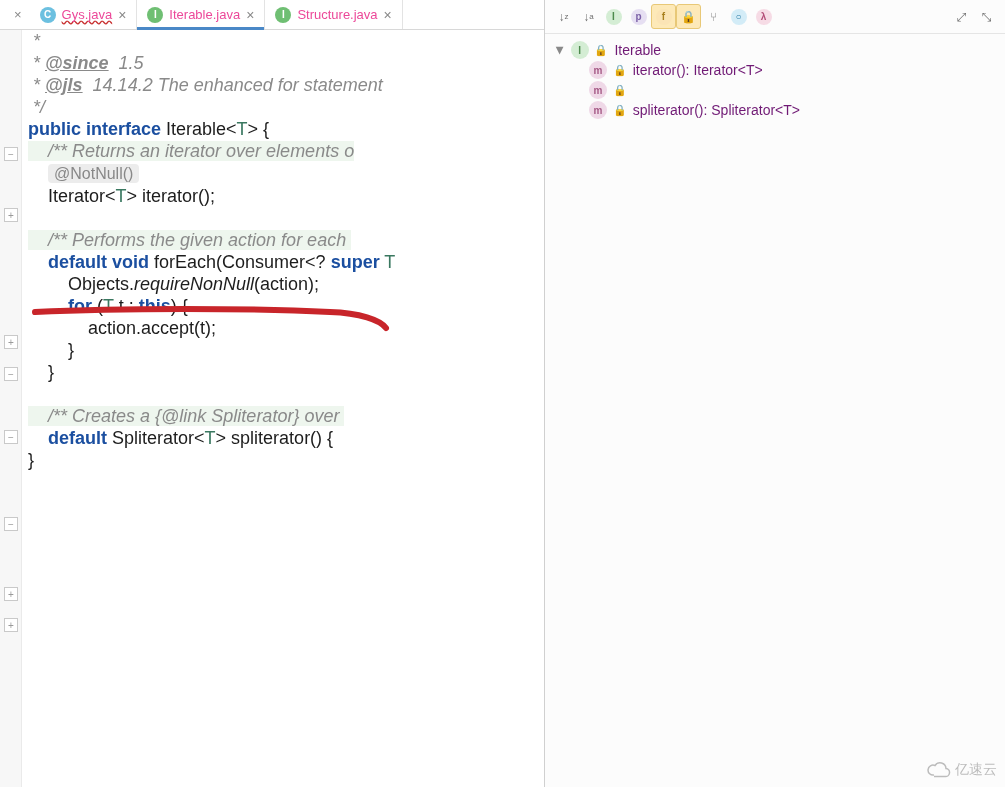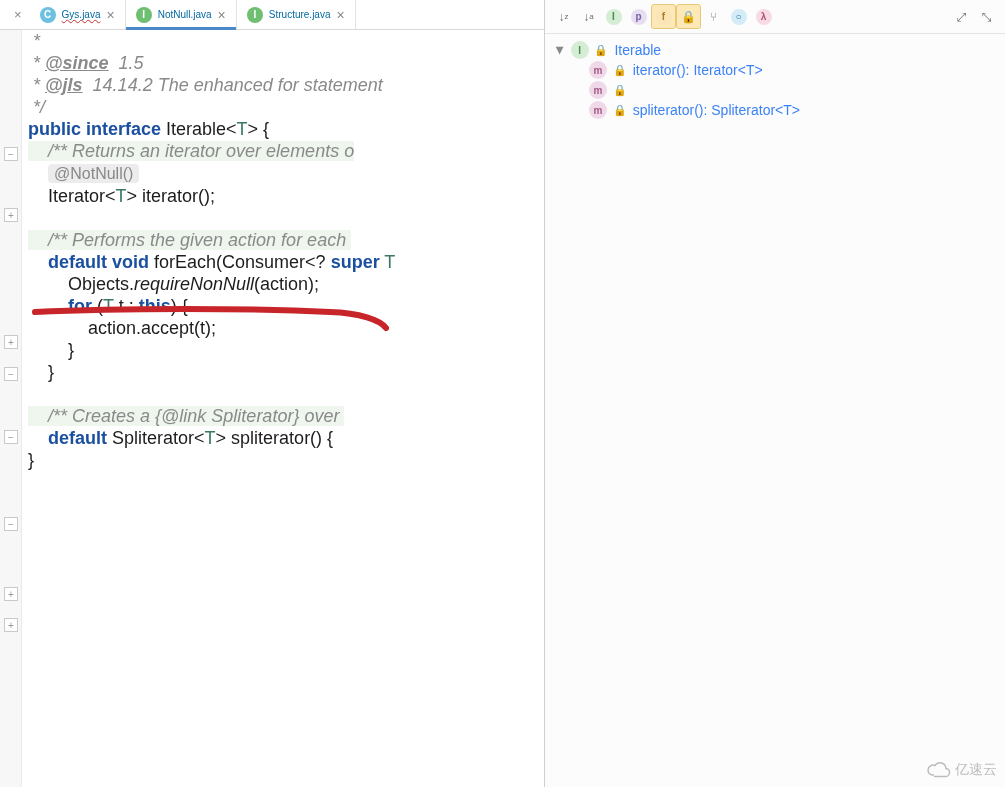--- a/index.html
+++ b/index.html
@@ -19,21 +19,21 @@
   
   .tabs { display:flex; align-items:stretch; height:30px; border-bottom:1px solid #d8d8d8; padding-left:6px; }
   .tab { display:flex; align-items:center; gap:6px; padding:0 10px; border-right:1px solid #e3e3e3; cursor:pointer; position:relative; }
   .tab.active { background:#fff; }
   .tab.active::after { content:""; position:absolute; left:0; right:0; bottom:-1px; height:3px; background:#4a88c7; }
   .tab-close { color:#888; font-size:14px; line-height:1; }
   .tabs .blank-close { display:flex; align-items:center; padding:0 8px; color:#888; }
   .file-ico { width:16px; height:16px; border-radius:8px; display:flex; align-items:center; justify-content:center; font-size:10px; font-weight:bold; color:#fff; }
   .ico-c  { background:#6cc0e0; }
   .ico-i  { background:#6fbf73; }
-  .tab-name { color:#0369a1; font-size:10px; }
+  .tab-name { color:#ec4899; font-size:13px; }
   .tab-name.red { text-decoration:underline wavy #c83030; text-decoration-skip-ink:none; }
 
   
   .code-wrap { position:relative; flex:1; background:#fff; overflow:hidden; }
   .gutter { position:absolute; left:0; top:0; bottom:0; width:22px; background:#f7f7f7; border-right:1px solid #eaeaea; }
   .gut-mark { position:absolute; left:4px; width:14px; height:14px; display:flex; align-items:center; justify-content:center; color:#9a9a9a; font-size:10px; border:1px solid #c9c9c9; background:#fff; }
   pre.code {
     font-family:Liberation Sans, sans-serif;
     font-size:18px;
     line-height:22px;
@@ -60,41 +60,41 @@
   .tbtn.sel { background:#fde9b8; border-color:#e8c877; }
   .chip { width:16px; height:16px; border-radius:8px; display:flex; align-items:center; justify-content:center; font-size:10px; font-weight:bold; }
   .tree { padding:6px 4px; font-size:14px; }
   .tnode { display:flex; align-items:center; gap:6px; padding:1px 0; }
   .indent1 { padding-left:8px; }
   .indent2 { padding-left:40px; }
   .tw { color:#898989; transform:rotate(90deg); display:inline-block; font-size:10px; }
   .mico { width:18px; height:18px; border-radius:9px; background:#efd8e7; color:#a65b87; font-size:10px; font-weight:bold; display:flex; align-items:center; justify-content:center; }
   .iico { width:18px; height:18px; border-radius:9px; background:#d4edd4; color:#4c8a4c; font-size:10px; font-weight:bold; display:flex; align-items:center; justify-content:center; }
   .lock { font-size:11px; color:#caa34a; }
-  .tlabel { color:#3b82f6; }
+  .tlabel { color:#701a75; }
 
   .watermark { position:absolute; right:8px; bottom:8px; display:flex; align-items:flex-end; gap:4px; color:#bcbcbc; font-size:14px; }
   .watermark svg { width:24px; height:18px; }
 </style>
 </head>
 <body>
 
 <div class="app">
 
   <div class="editor-area">
     <div class="tabs">
       <div class="blank-close">×</div>
       <div class="tab">
         <span class="file-ico ico-c">C</span>
         <span class="tab-name red">Gys.java</span>
         <span class="tab-close">×</span>
       </div>
       <div class="tab active">
         <span class="file-ico ico-i">I</span>
-        <span class="tab-name">NotNull.java</span>
+        <span class="tab-name">Iterable.java</span>
         <span class="tab-close">×</span>
       </div>
       <div class="tab">
         <span class="file-ico ico-i">I</span>
         <span class="tab-name">Structure.java</span>
         <span class="tab-close">×</span>
       </div>
     </div>
 
     <div class="code-wrap">

